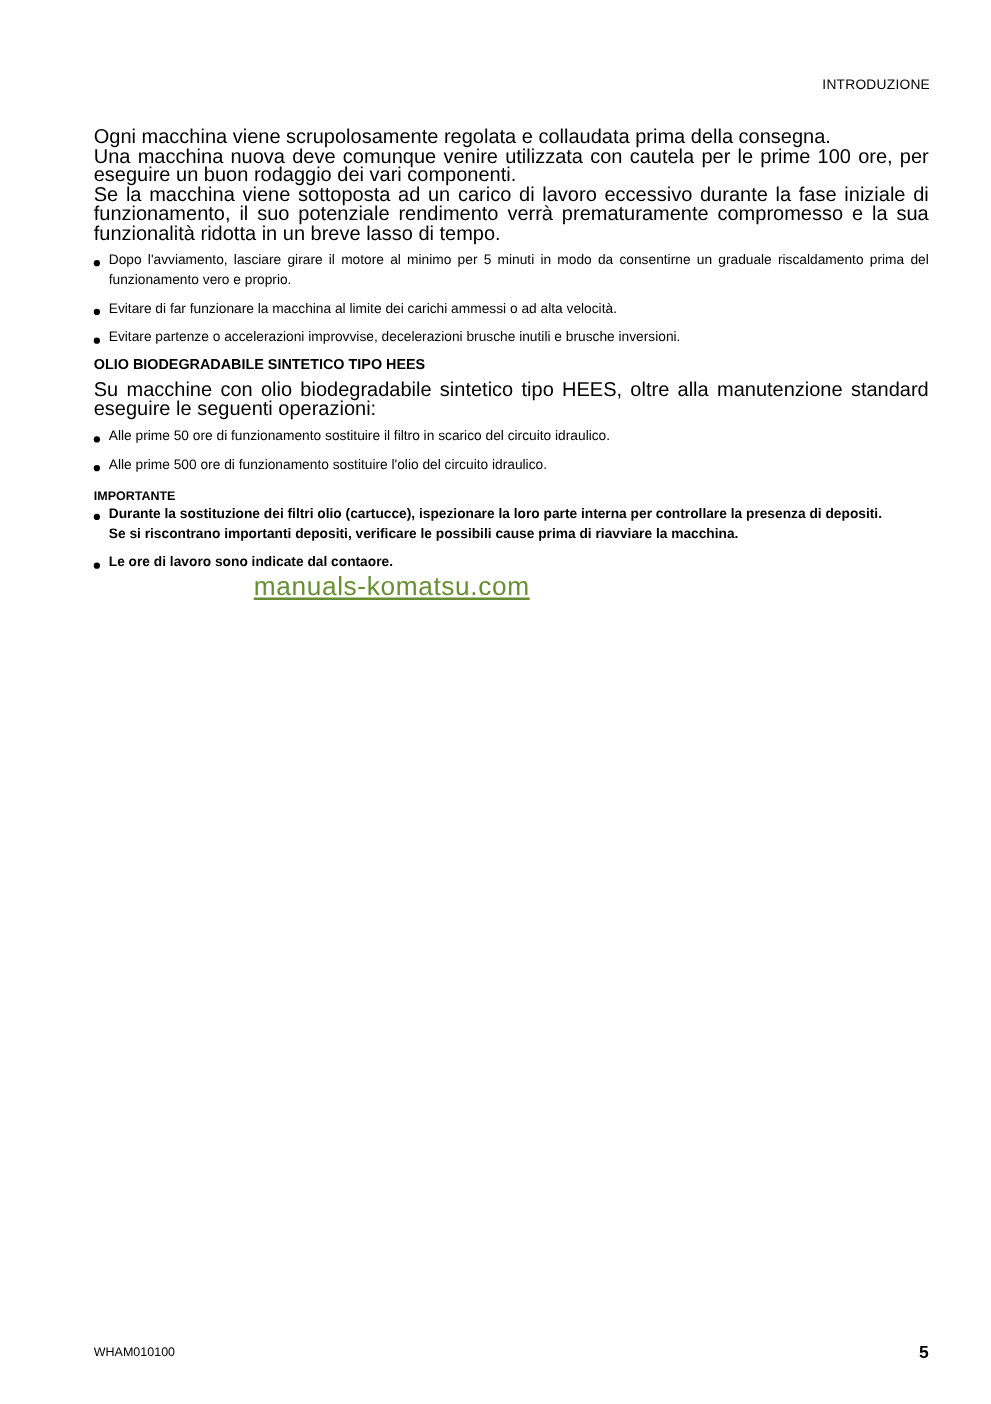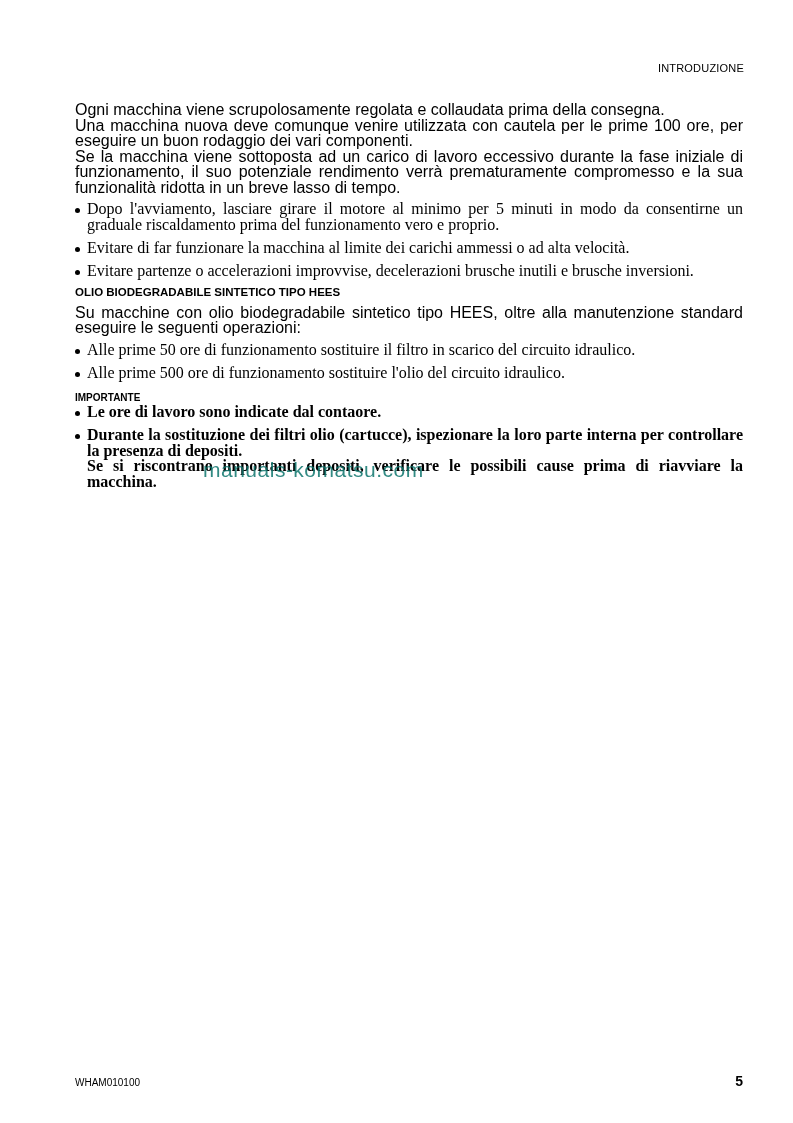--- a/index.html
+++ b/index.html
@@ -5,27 +5,27 @@
   html, body { margin: 0; padding: 0; background: #ffffff; }
   body { width: 793px; height: 1123px; position: relative; overflow: hidden;
          font-family: "Liberation Sans", "DejaVu Sans", sans-serif; color: #000; }
   .page { position: absolute; left: 0; top: 0; width: 793px; height: 809px; }
   .header-right { position: absolute; top: 62px; right: 49px; font-size: 11px; letter-spacing: 0.2px; }
   .content { position: absolute; left: 75px; top: 102px; width: 668px; }
   h1 { font-size: 17px; font-weight: bold; margin: 0 0 11px 0; letter-spacing: -0.2px; }
   h1 .num { margin-right: 10px; }
   p { margin: 0; font-size: 16px; line-height: 15.5px; text-align: justify; }
   .bullets { list-style: none; margin: 6px 0 0 0; padding: 0; }
-  .bullets li { position: relative; padding-left: 12px; font-size: 16px; line-height: 15.5px; margin-bottom: 7.5px; text-align: justify; font-family: Liberation Serif, serif; }
+  .bullets li { position: relative; padding-left: 12px; font-size: 11px; line-height: 15.5px; margin-bottom: 7.5px; text-align: justify; }
   .bullets li::before { content: ""; position: absolute; left: 0; top: 7px; width: 5px; height: 5px; border-radius: 50%; background: #000; }
   h2 { font-size: 11.5px; font-weight: bold; margin: 1px 0 7px 0; }
   .imp-title { font-size: 10px; font-weight: bold; margin: 12px 0 1px 0; }
   .bold li { font-weight: bold; }
   .sub { display: block; }
-  .watermark { position: absolute; left: 203px; top: 458px; font-size: 21px; color: #0f766e; opacity: 0.85; letter-spacing: 0.5px; pointer-events: none; font-family: "Liberation Sans", sans-serif; }
+  .watermark { position: absolute; left: 203px; top: 458px; font-size: 21px; color: #4d7c0f; opacity: 0.85; letter-spacing: 0.5px; pointer-events: none; font-family: "Liberation Sans", sans-serif; text-decoration: underline; }
   .footer-code { position: absolute; left: 75px; top: 1077px; font-size: 10px; }
   .footer-page { position: absolute; right: 50px; top: 1073px; font-size: 14px; font-weight: bold; }
 </style>
 </head>
 <body>
 
 <div class="page">
   <div class="header-right">INTRODUZIONE</div>
 
   <div class="content">
@@ -43,25 +43,25 @@
     <h2>OLIO BIODEGRADABILE SINTETICO TIPO HEES</h2>
     <p>Su macchine con olio biodegradabile sintetico tipo HEES, oltre alla manutenzione standard eseguire le seguenti operazioni:</p>
     <ul class="bullets">
       <li>Alle prime 50 ore di funzionamento sostituire il filtro in scarico del circuito idraulico.</li>
       <li>Alle prime 500 ore di funzionamento sostituire l'olio del circuito idraulico.</li>
     </ul>
 
     <div class="imp-title">IMPORTANTE</div>
     <ul class="bullets bold" style="margin-top:0">
       <li>
-        <span>Le ore di lavoro sono indicate dal contaore.</span>
+        <span>Durante la sostituzione dei filtri olio (cartucce), ispezionare la loro parte interna per controllare la presenza di depositi.</span>
+        <span class="sub">Se si riscontrano importanti depositi, verificare le possibili cause prima di riavviare la macchina.</span>
       </li>
       <li>
-        <span>Durante la sostituzione dei filtri olio (cartucce), ispezionare la loro parte interna per controllare la presenza di depositi.</span>
-        <span class="sub">Se si riscontrano importanti depositi, verificare le possibili cause prima di riavviare la macchina.</span>
+        <span>Le ore di lavoro sono indicate dal contaore.</span>
       </li>
     </ul>
   </div>
 
   <div class="watermark">manuals-komatsu.com</div>
 
   <div class="footer-code">WHAM010100</div>
   <div class="footer-page">5</div>
 </div>
 

